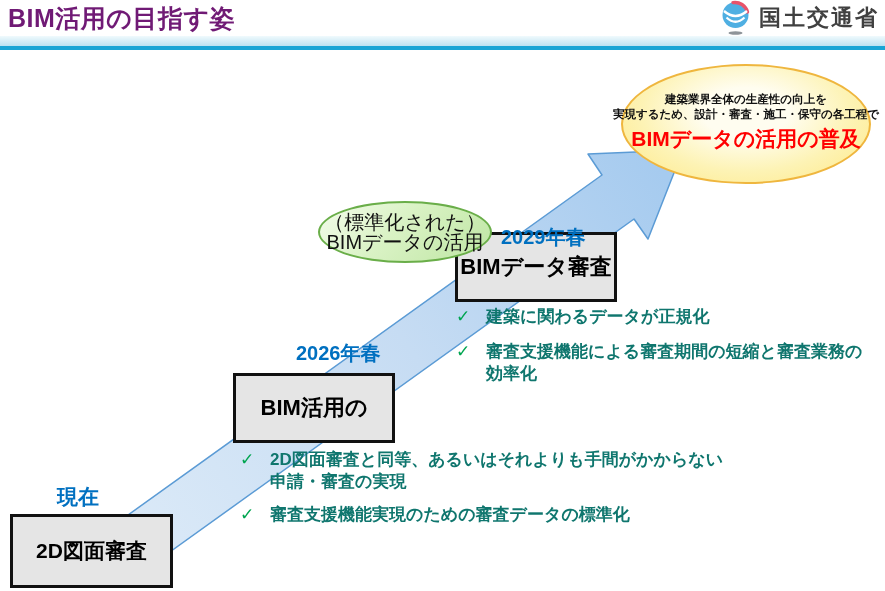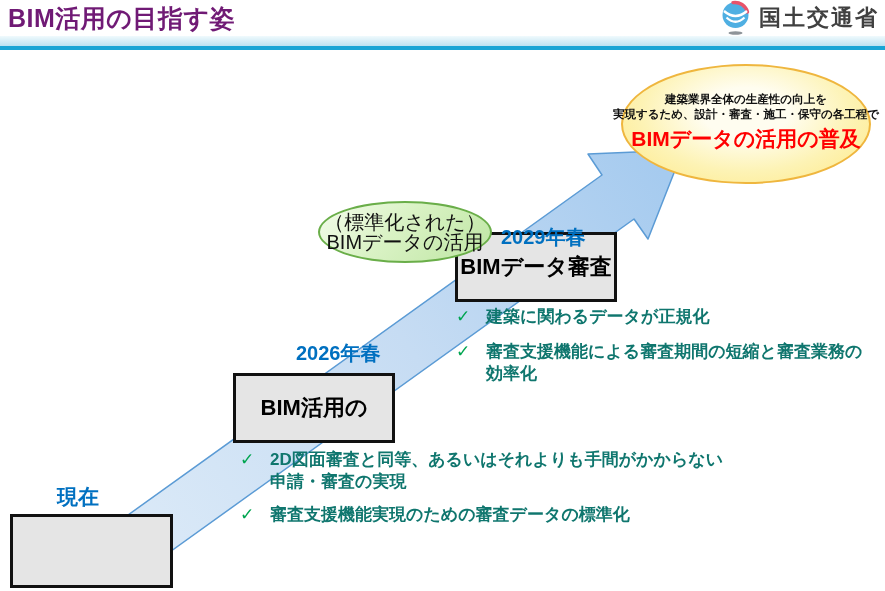--- a/index.html
+++ b/index.html
@@ -132,20 +132,21 @@
 
   <div class="stagebox box-2029">
     <div class="boxline">BIMデータ審査</div>
   </div>
 
   <div class="stagebox box-2026">
     <div class="boxline">BIM活用の</div>
   </div>
 
   <div class="stagebox box-now">
+    <div class="boxline">2D図面審査</div>
   </div>
 
   <div class="bullets bullets-2029">
     <div class="bullet">
       <span class="check">✓</span>
       <span class="btext">
         <span class="bl">建築に関わるデータが正規化</span>
       </span>
     </div>
     <div class="bullet">

